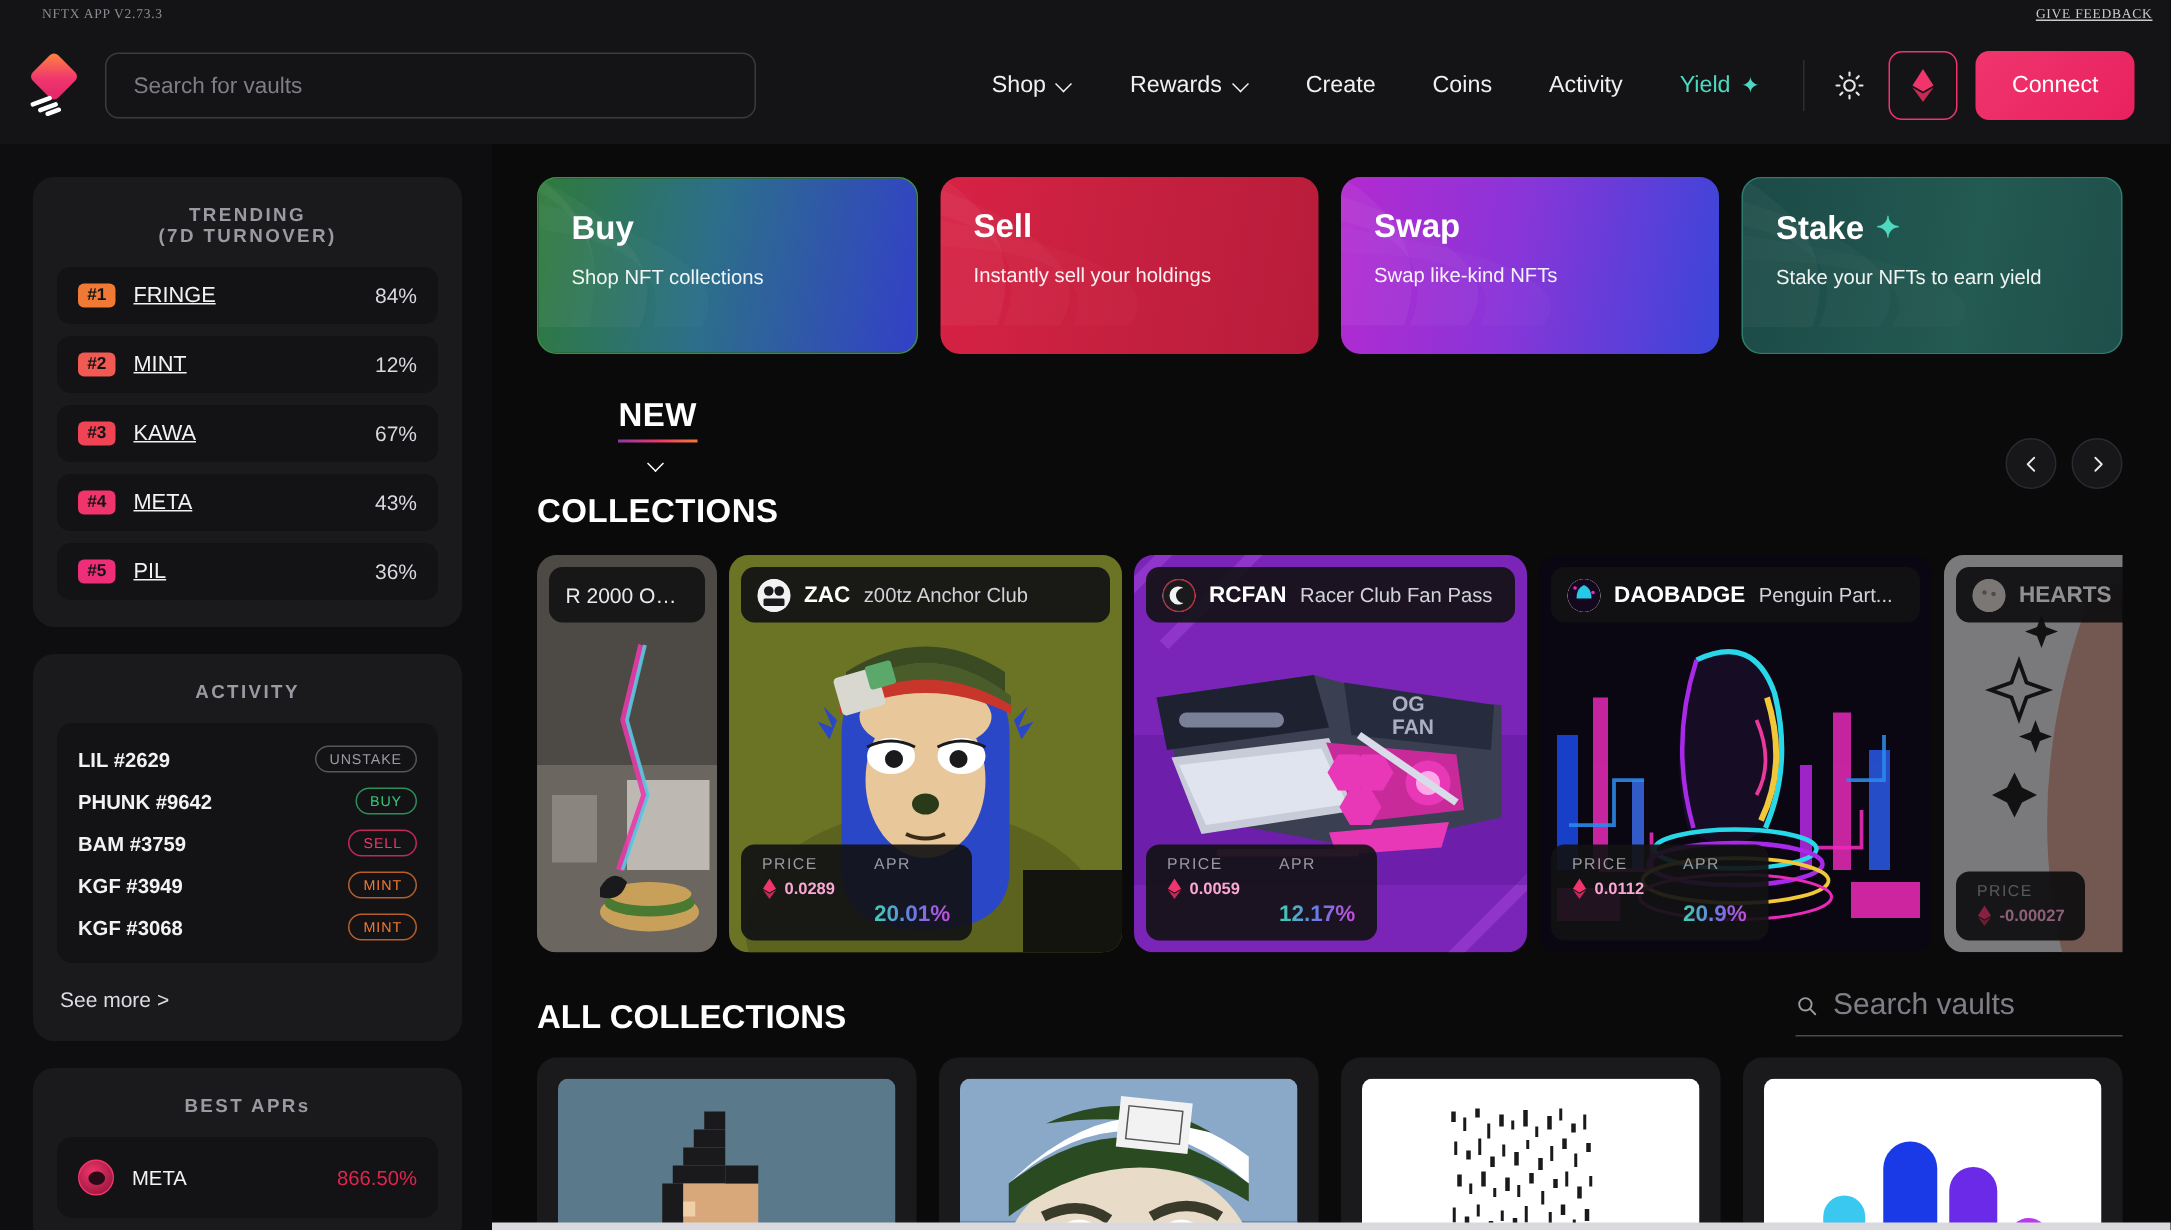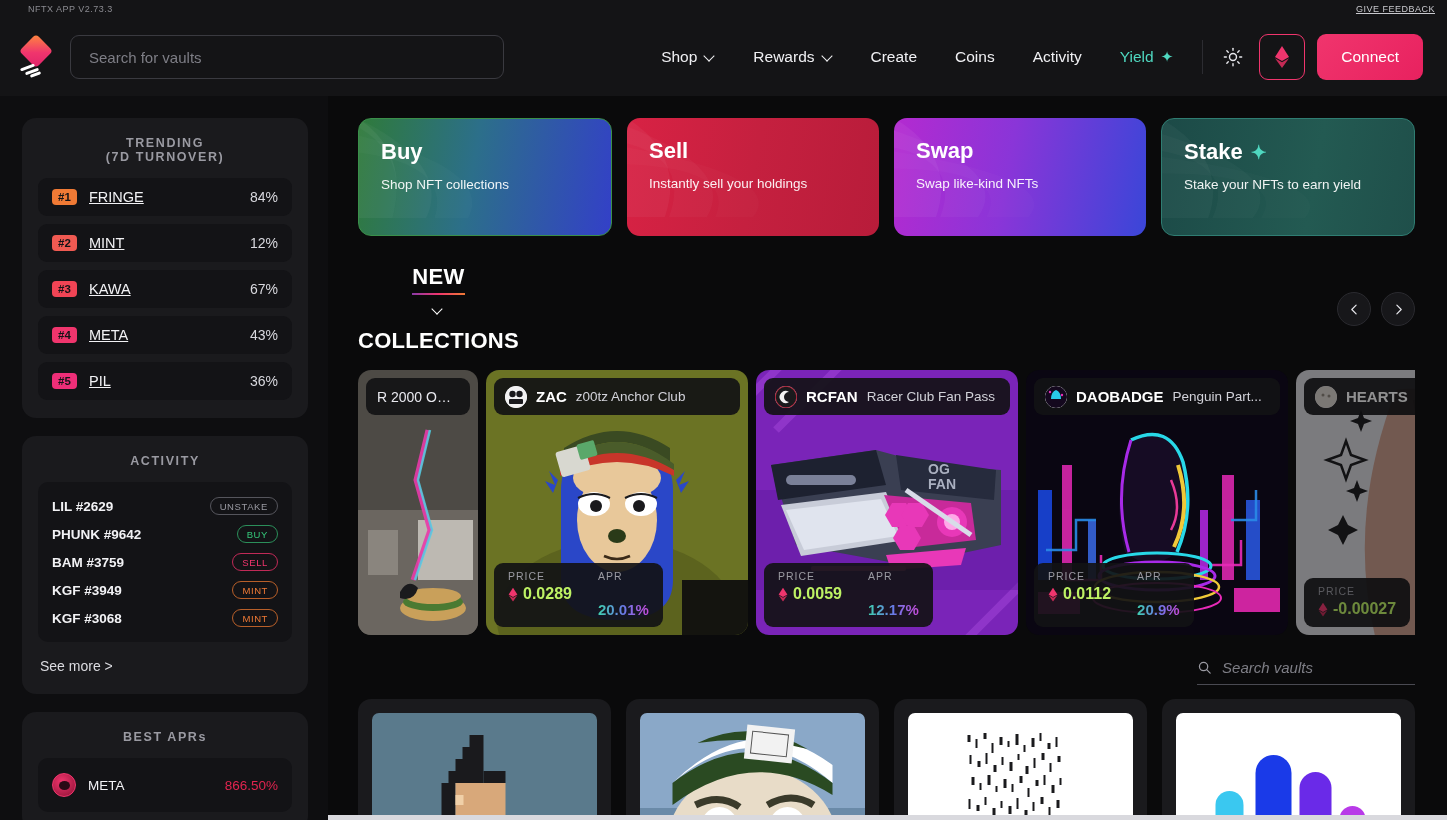--- a/index.html
+++ b/index.html
@@ -6,21 +6,21 @@
   html,body { width:1447px; height:820px; overflow:hidden; }
   body {
     background:#0a0a0b;
     color:#fff;
     font-family:"Liberation Sans", sans-serif;
   }
   
   .topstrip{
     height:18px; background:#141416; display:flex; align-items:center;
     justify-content:space-between; padding:0 12px 0 28px;
-    font-family:Liberation Sans, sans-serif; font-size:9px;
+    font-family:Liberation Serif, serif; font-size:9px;
     letter-spacing:.5px; color:#8b8b91;
   }
   .topstrip .fb{ color:#c9c9ce; text-decoration:underline; }
   
   .header{
     height:78px; background:#141416; display:flex; align-items:center;
     padding:0 24px 0 18px; gap:16px;
   }
   .logo{ width:36px; height:40px; position:relative; flex:0 0 auto; }
   .logo .dia{
@@ -180,34 +180,34 @@
          background:#e8e8ee; overflow:hidden; position:relative; }
   .csym{ font-size:15px; font-weight:bold; color:#fff; white-space:nowrap; }
   .cname{ font-size:13.5px; color:#d2d2d9; white-space:nowrap;
           overflow:hidden; text-overflow:ellipsis; }
   .cfoot{
     position:absolute; left:8px; bottom:8px; z-index:3;
     background:rgba(18,18,21,.92); border-radius:9px; padding:7px 14px 9px 14px;
     display:flex; gap:26px;
   }
   .cfoot .lbl{ font-size:10.5px; letter-spacing:1px; color:#9a9aa2; }
-  .cfoot .val{ font-size:16px; font-weight:bold; color:#bef264;
+  .cfoot .val{ font-size:11px; font-weight:bold; color:#f9a8d4;
                display:flex; align-items:center; gap:5px; margin-top:3px; }
   .cfoot .apr{ font-size:15px; font-weight:bold; margin-top:19px;
                background:linear-gradient(90deg,#3fd0b0,#6a7ae8,#c84ad8);
                -webkit-background-clip:text; background-clip:text; color:transparent; }
   .all-head{ display:flex; align-items:flex-end; margin:24px 0 14px 0; }
   .all-title{ font-size:22px; font-weight:bold; }
   .vault-search{
     margin-left:auto; width:218px; display:flex; align-items:center; gap:10px;
     border-bottom:1px solid #4a4a52; padding-bottom:8px;
   }
   .vault-search input{
-    background:transparent; border:0; outline:none; color:#f97316; font-size:15px;
-    width:100%; font-family:"Liberation Sans", sans-serif;font-style:italic;
+    background:transparent; border:0; outline:none; color:#f97316; font-size:20px;
+    width:100%; font-family:"Liberation Sans", sans-serif;
   }
   .vault-search input::placeholder{ color:#7e7e86; }
   .grid{ display:flex; gap:15px; }
   .gcard{
     flex:1; background:#1a1a1d; border-radius:13px; padding:14px;
     height:170px; cursor:pointer;
   }
   .gthumb{ width:100%; height:142px; border-radius:7px; overflow:hidden;
            position:relative; }
   .scrollhint{
@@ -673,20 +673,21 @@
                   <path d="M8 17.3 L15 13.3 L8 23 L1 13.3 Z" fill="#c42a55"></path>
               </svg>
               <span>-0.00027</span>
             </div>
           </div>
         </div>
       </div>
     </div>
 
     <div class="all-head">
+      <span class="all-title">ALL COLLECTIONS</span>
       <div class="vault-search">
         <svg width="17" height="17" viewBox="0 0 24 24">
           <circle cx="10.5" cy="10.5" r="6.6" fill="none" stroke="#9a9aa2" stroke-width="2"></circle>
           <line x1="15.4" y1="15.4" x2="21" y2="21" stroke="#9a9aa2" stroke-width="2" stroke-linecap="round"></line>
         </svg>
         <input type="text" placeholder="Search vaults" style="">
       </div>
     </div>
 
     <div class="grid">

